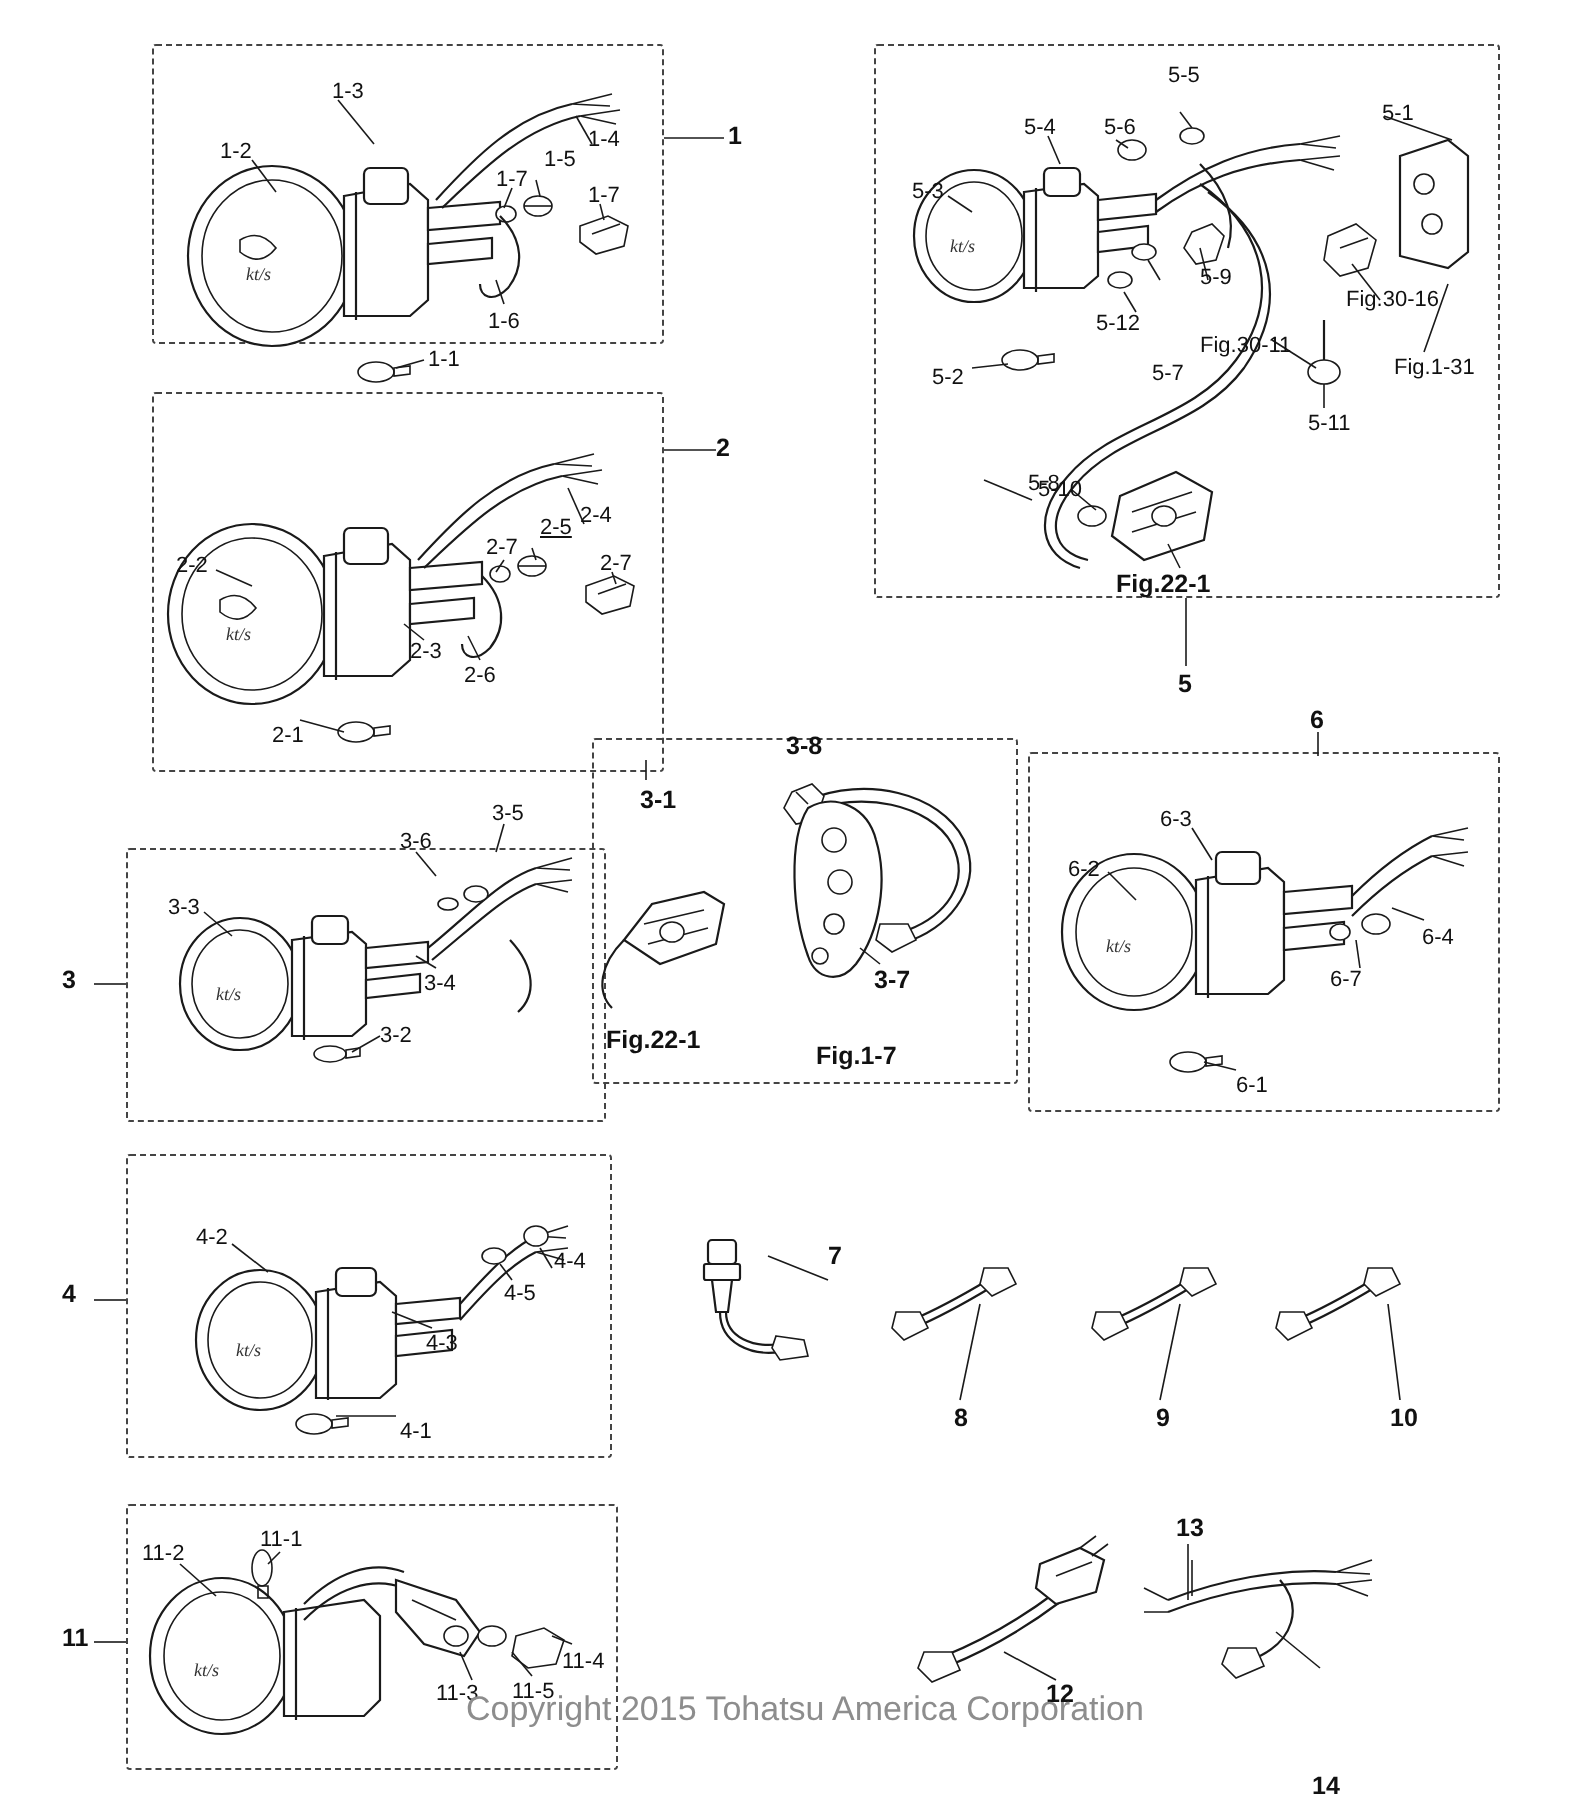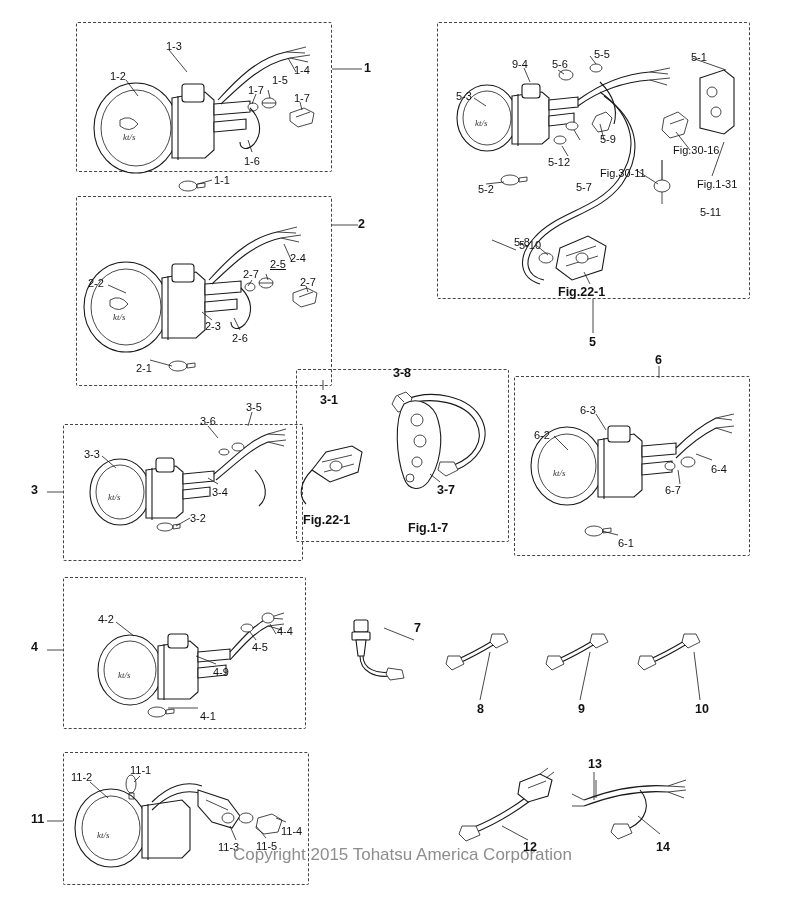--- a/index.html
+++ b/index.html
@@ -423,37 +423,37 @@
   <div class="lbl bold" style="left:320px; top:394px;">3-1</div>
   <div class="lbl bold" style="left:393px; top:367px;">3-8</div>
   <div class="lbl bold" style="left:437px; top:484px;">3-7</div>
   <div class="lbl bold" style="left:303px; top:514px;">Fig.22-1</div>
   <div class="lbl bold" style="left:408px; top:522px;">Fig.1-7</div>
 
   <div class="lbl bold" style="left:31px; top:641px;">4</div>
   <div class="lbl" style="left:98px;  top:613px;">4-2</div>
   <div class="lbl" style="left:277px; top:625px;">4-4</div>
   <div class="lbl" style="left:252px; top:641px;">4-5</div>
-  <div class="lbl" style="left:213px; top:666px;">4-9</div>
+  <div class="lbl" style="left:213px; top:666px;">4-3</div>
   <div class="lbl" style="left:200px; top:710px;">4-1</div>
 
   <div class="lbl bold" style="left:589px; top:336px;">5</div>
   <div class="lbl" style="left:691px; top:51px;">5-1</div>
-  <div class="lbl" style="left:584px; top:48px;margin-left:10px;">5-5</div>
-  <div class="lbl" style="left:512px; top:58px;">9-4</div>
+  <div class="lbl" style="left:584px; top:32px;">5-5</div>
+  <div class="lbl" style="left:512px; top:58px;">5-4</div>
   <div class="lbl" style="left:552px; top:58px;">5-6</div>
   <div class="lbl" style="left:456px; top:90px;">5-3</div>
   <div class="lbl" style="left:576px; top:133px;margin-top:48px;">5-7</div>
   <div class="lbl" style="left:600px; top:133px;">5-9</div>
   <div class="lbl" style="left:548px; top:156px;">5-12</div>
   <div class="lbl" style="left:600px; top:167px;">Fig.30-11</div>
   <div class="lbl" style="left:673px; top:144px;">Fig.30-16</div>
   <div class="lbl" style="left:697px; top:178px;">Fig.1-31</div>
-  <div class="lbl" style="left:654px; top:206px;margin-left:46px;">5-11</div>
-  <div class="lbl" style="left:466px; top:183px;margin-left:12px;">5-2</div>
+  <div class="lbl" style="left:654px; top:206px;">5-11</div>
+  <div class="lbl" style="left:466px; top:183px;">5-2</div>
   <div class="lbl" style="left:468px; top:236px;margin-left:46px;">5-8</div>
   <div class="lbl" style="left:519px; top:239px;">5-10</div>
   <div class="lbl bold" style="left:558px; top:286px;">Fig.22-1</div>
 
   <div class="lbl bold" style="left:655px; top:354px;">6</div>
   <div class="lbl" style="left:580px; top:404px;">6-3</div>
   <div class="lbl" style="left:534px; top:429px;">6-2</div>
   <div class="lbl" style="left:711px; top:463px;">6-4</div>
   <div class="lbl" style="left:665px; top:484px;">6-7</div>
   <div class="lbl" style="left:618px; top:537px;">6-1</div>
@@ -465,16 +465,16 @@
 
   <div class="lbl bold" style="left:31px;  top:813px;">11</div>
   <div class="lbl" style="left:130px; top:764px;">11-1</div>
   <div class="lbl" style="left:71px;  top:771px;">11-2</div>
   <div class="lbl" style="left:218px; top:841px;">11-3</div>
   <div class="lbl" style="left:281px; top:825px;">11-4</div>
   <div class="lbl" style="left:256px; top:840px;">11-5</div>
 
   <div class="lbl bold" style="left:523px; top:841px;">12</div>
   <div class="lbl bold" style="left:588px; top:758px;">13</div>
-  <div class="lbl bold" style="left:656px; top:841px;">14</div>
+  <div class="lbl bold" style="left:656px; top:887px;">14</div>
 
   <div class="copyright">Copyright 2015 Tohatsu America Corporation</div>
 </div>
 
 </body></html>

